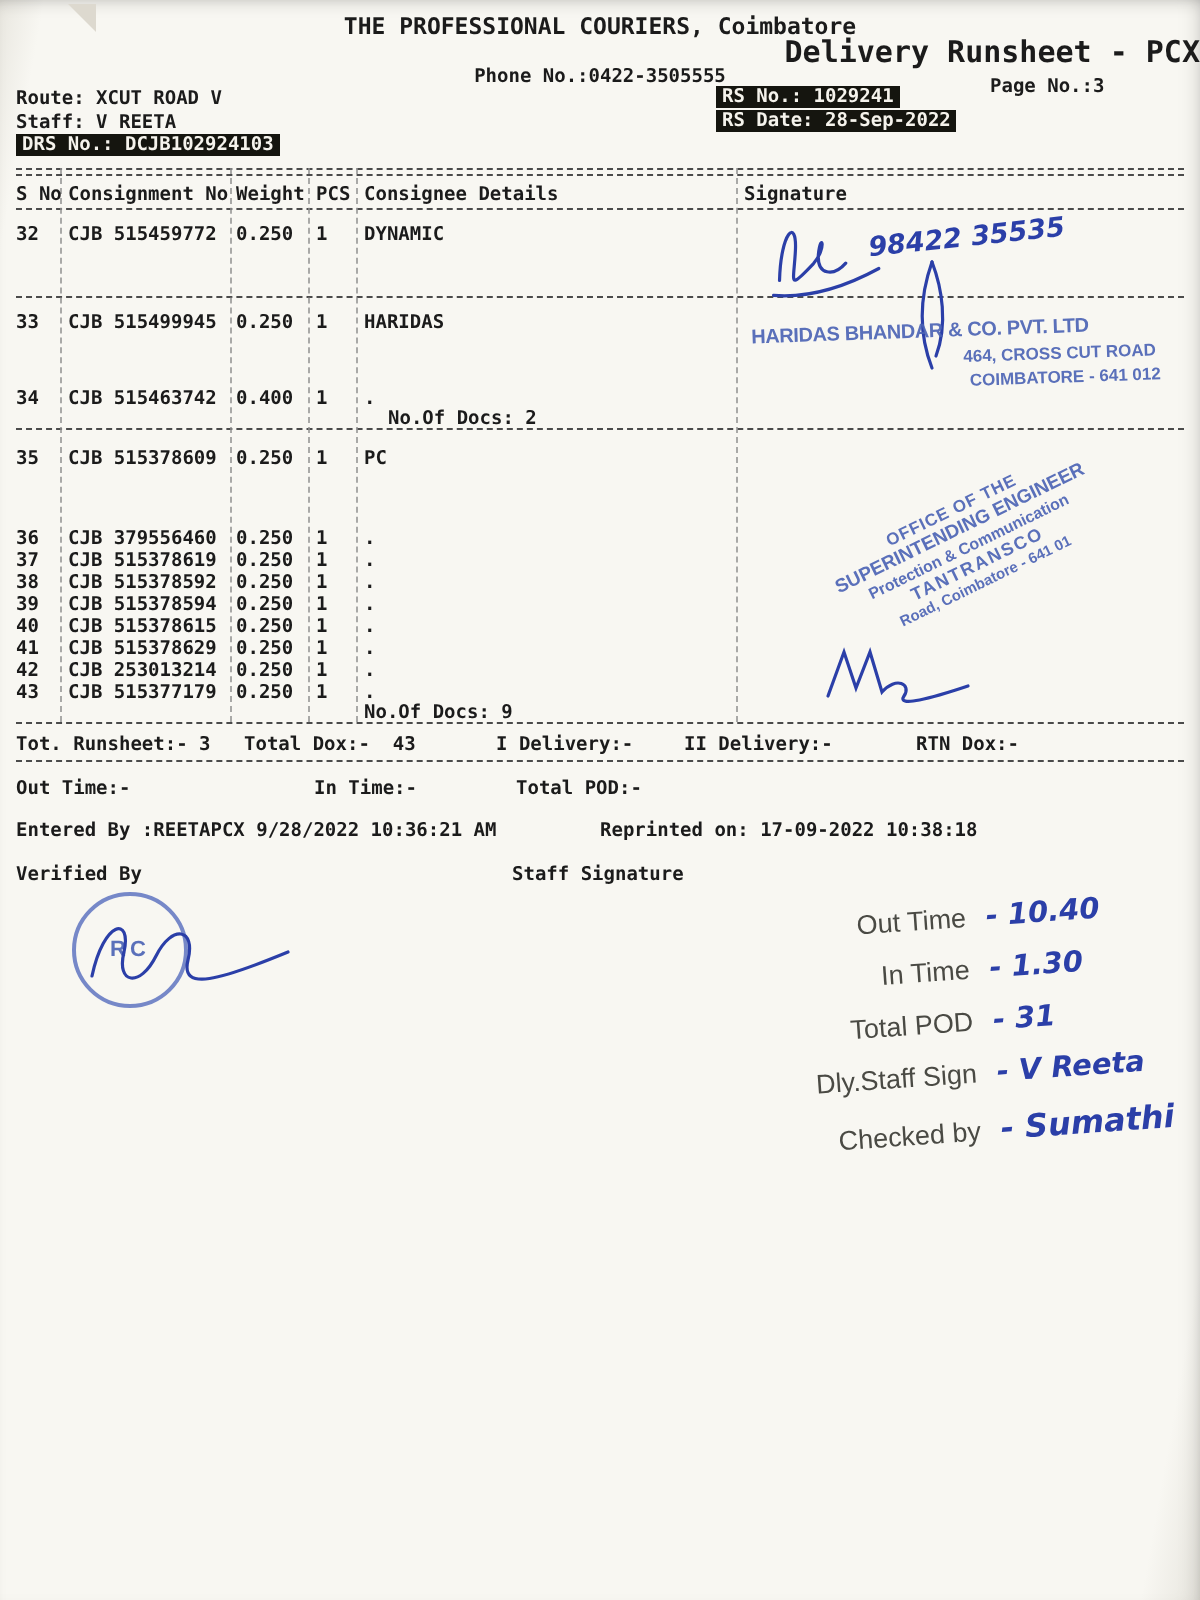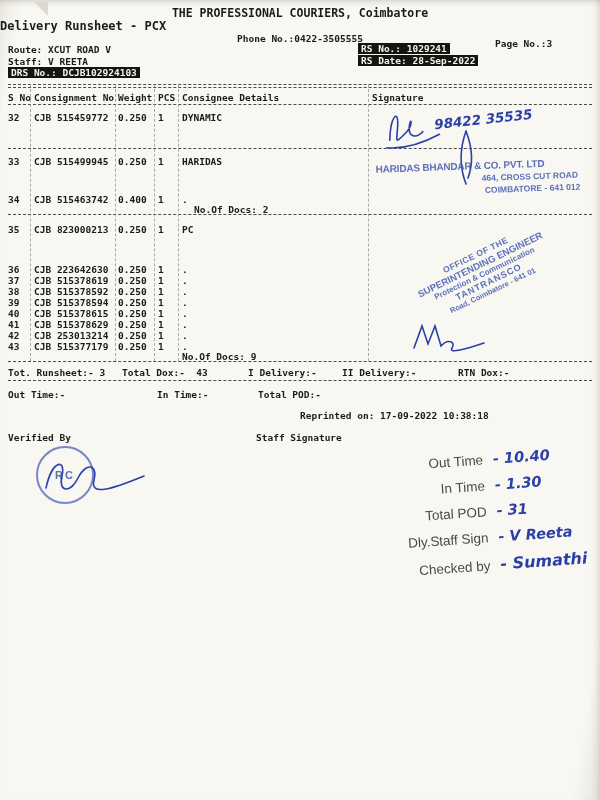--- a/index.html
+++ b/index.html
@@ -29,21 +29,21 @@
   svg path{fill:none;stroke:#2b3fa8;stroke-width:1.6;stroke-linecap:round;}
 </style>
 </head>
 <body>
 
 <div class="page">
 
   <div class="fold" style="left:34px;top:2px;"></div>
 
   <div class="abs t big" style="top:7px;left:0;width:600px;text-align:center;">THE PROFESSIONAL COURIERS, Coimbatore</div>
-  <div class="abs t big" style="top:20px;left:0;width:600px;text-align:left;font-size:12px;">Delivery Runsheet - PCX</div>
+  <div class="abs t big" style="top:20px;left:0;width:600px;text-align:right;font-size:15px;">Delivery Runsheet - PCX</div>
   <div class="abs t" style="top:33px;left:0;width:600px;text-align:center;">Phone No.:0422-3505555</div>
   <div class="abs t" style="top:38px;left:452px;padding-left:43px;">Page No.:3</div>
 
   <div class="abs t" style="top:44px;left:8px;">Route: XCUT ROAD V</div>
   <div class="abs t" style="top:56px;left:8px;">Staff: V REETA</div>
   <div class="abs t hl" style="top:67px;left:8px;">DRS No.: DCJB102924103</div>
   <div class="abs t hl" style="top:43px;left:358px;">RS No.: 1029241</div>
   <div class="abs t hl" style="top:55px;left:358px;">RS Date: 28-Sep-2022</div>
 
   <div class="hline" style="top:84px;"></div>
@@ -87,28 +87,28 @@
     <span class="t c0">34</span>
     <span class="t c1">CJB 515463742</span>
     <span class="t c2">0.400</span>
     <span class="t c3">1</span>
     <span class="t c4">.</span>
   </div>
   <div class="abs t" style="top:204px;left:182px;padding-left:12px;">No.Of Docs: 2</div>
 
   <div class="trow" style="top:224px;">
     <span class="t c0">35</span>
-    <span class="t c1">CJB 823000213</span>
+    <span class="t c1">CJB 515378609</span>
     <span class="t c2">0.250</span>
     <span class="t c3">1</span>
     <span class="t c4">PC</span>
   </div>
   <div class="trow" style="top:264px;">
     <span class="t c0">36</span>
-    <span class="t c1">CJB 223642630</span>
+    <span class="t c1">CJB 379556460</span>
     <span class="t c2">0.250</span>
     <span class="t c3">1</span>
     <span class="t c4">.</span>
   </div>
   <div class="trow" style="top:275px;">
     <span class="t c0">37</span>
     <span class="t c1">CJB 515378619</span>
     <span class="t c2">0.250</span>
     <span class="t c3">1</span>
     <span class="t c4">.</span>
@@ -160,20 +160,21 @@
   <div class="abs t" style="top:367px;left:8px;">Tot. Runsheet:- 3</div>
   <div class="abs t" style="top:367px;left:122px;">Total Dox:-  43</div>
   <div class="abs t" style="top:367px;left:248px;">I Delivery:-</div>
   <div class="abs t" style="top:367px;left:342px;">II Delivery:-</div>
   <div class="abs t" style="top:367px;left:458px;">RTN Dox:-</div>
 
   <div class="abs t" style="top:389px;left:8px;">Out Time:-</div>
   <div class="abs t" style="top:389px;left:138px;margin-left:19px;">In Time:-</div>
   <div class="abs t" style="top:389px;left:258px;">Total POD:-</div>
 
+  <div class="abs t" style="top:410px;left:8px;">Entered By :REETAPCX 9/28/2022 10:36:21 AM</div>
   <div class="abs t" style="top:410px;left:300px;">Reprinted on: 17-09-2022 10:38:18</div>
 
   <div class="abs t" style="top:432px;left:8px;">Verified By</div>
   <div class="abs t" style="top:432px;left:256px;">Staff Signature</div>
 
   <svg style="left:382px;top:103px;transform:rotate(-8deg);" width="60" height="46" viewBox="0 0 60 46">
     <path d="M6,34 C10,10 19,4 16,20 C13,36 9,40 24,28 C32,21 30,12 27,24 C25,34 33,36 40,30"></path>
     <path d="M2,41 C20,45 40,41 56,35"></path>
   </svg>
   <div class="abs hand" style="top:111px;left:434px;font-size:13.5px;transform:rotate(-6deg);">98422 35535</div>

